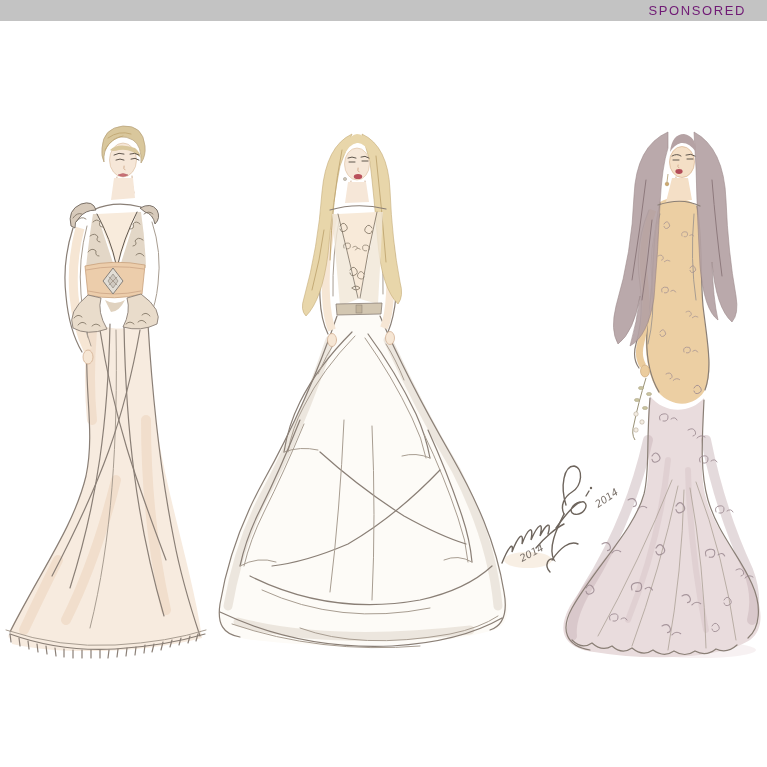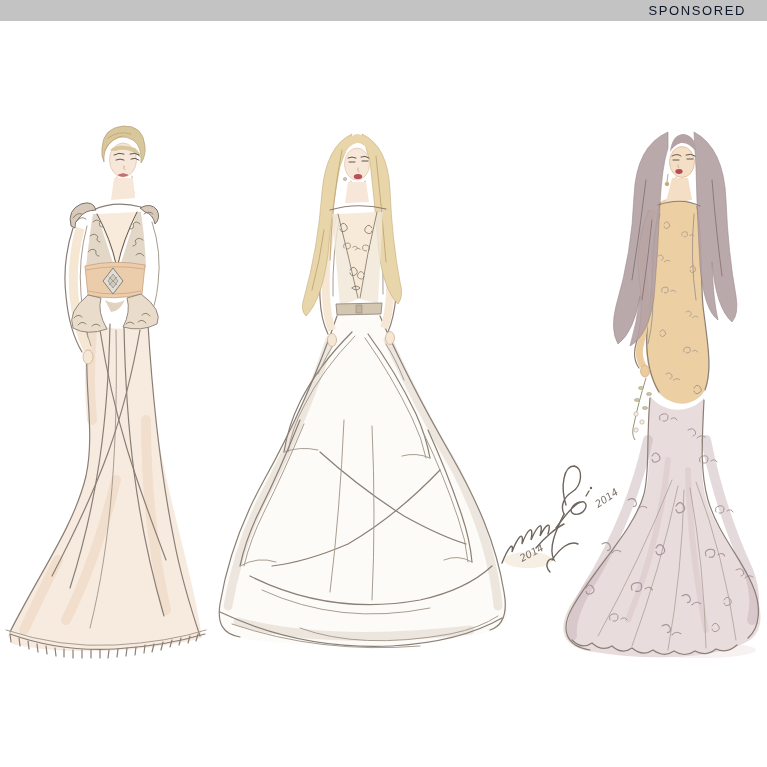--- a/index.html
+++ b/index.html
@@ -1,20 +1,20 @@
 <!DOCTYPE html>
 <html><head>
 <meta charset="utf-8">
 <style>
   html,body{margin:0;padding:0;background:#fff;}
   #stage{position:relative;width:767px;height:767px;background:#ffffff;overflow:hidden;
          font-family:"Liberation Sans",sans-serif;}
   #banner{position:absolute;top:0;left:0;width:767px;height:21px;background:#c3c3c3;
           display:flex;align-items:center;justify-content:flex-end;z-index:2;}
-  #banner span{color:#0f172a;font-size:13px;letter-spacing:1.6px;padding-right:21px;line-height:21px;}
+  #banner span{color:#701a75;font-size:13px;letter-spacing:1.6px;padding-right:21px;line-height:21px;}
   svg#art{position:absolute;top:0;left:0;z-index:1;}
   .pl{stroke:#8a7f76;fill:none;stroke-width:1.2;stroke-linecap:round}
   .pl2{stroke:#a89d91;fill:none;stroke-width:1;stroke-linecap:round}
   .dk{stroke:#5f564d;fill:none;stroke-width:1;stroke-linecap:round}
   .sk{stroke:#cfa98a;fill:none;stroke-width:.9;stroke-linecap:round}
   .hairb{stroke:#c4ab77;fill:none;stroke-width:1;stroke-linecap:round}
   .hairm{stroke:#8d797c;fill:none;stroke-width:1;stroke-linecap:round}
   .lace{stroke:#9b8990;fill:none;stroke-width:1;stroke-linecap:round;opacity:.85}
   .laceb{stroke:#7c6f5f;fill:none;stroke-width:.9;stroke-linecap:round;opacity:.9}
   .wash{fill:none;stroke-linecap:round;opacity:.5}

